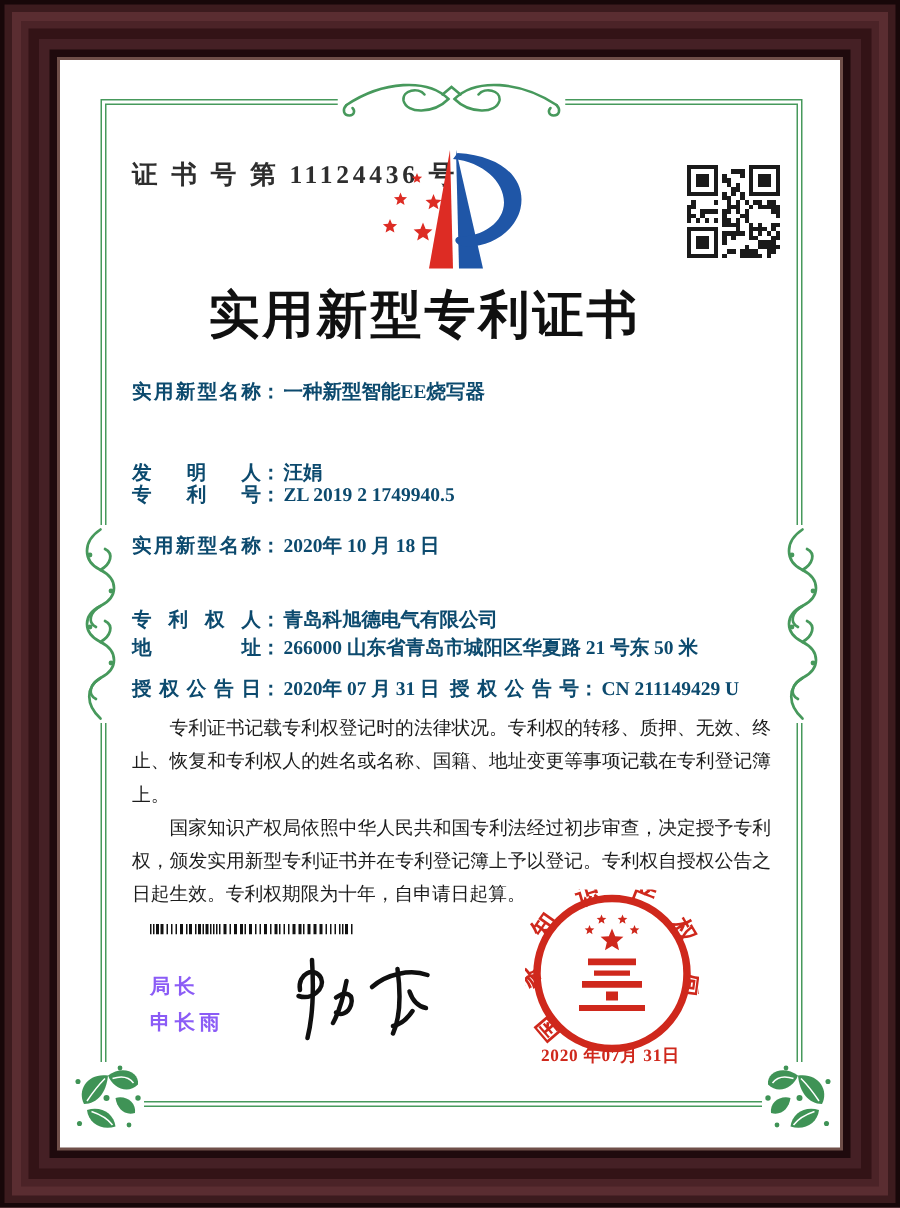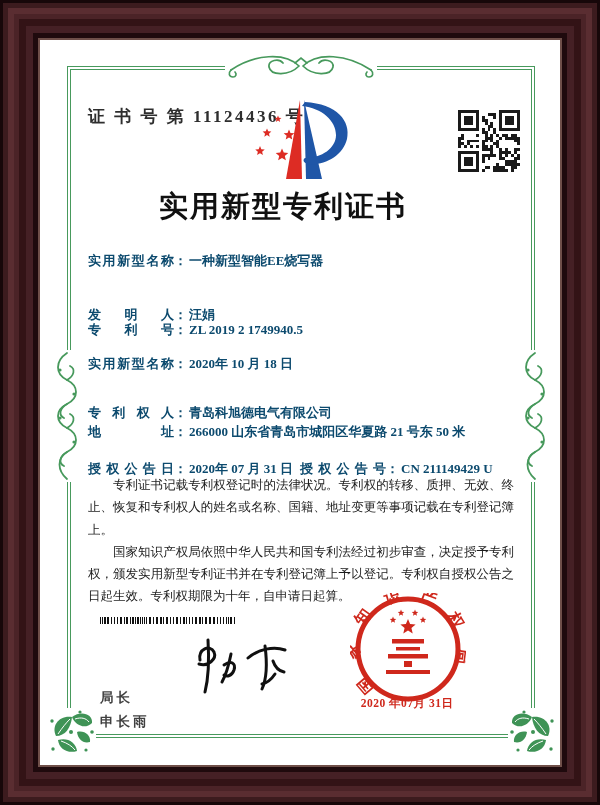--- a/index.html
+++ b/index.html
@@ -21,37 +21,37 @@
   .green-border{position:absolute;left:67px;top:66px;width:468px;height:672px;
     border:4px double #47995c;box-sizing:border-box;}
   .orn{position:absolute;}
   .orn svg{display:block;}
   
   .cert-no{position:absolute;left:88px;top:105px;font-size:17px;font-weight:bold;
     color:#2e2e2e;letter-spacing:2.5px;white-space:nowrap;}
   .logo{position:absolute;left:245px;top:95px;}
   .qr{position:absolute;left:458px;top:110px;}
   .title{position:absolute;left:0;top:187px;width:566px;text-align:center;
-    font-size:29px;font-weight:bold;color:#101010;letter-spacing:2px;}
+    font-size:34px;font-weight:bold;color:#101010;letter-spacing:2px;}
   
   .row{position:absolute;left:88px;font-size:13px;font-weight:bold;color:#0c4a6e;
     white-space:nowrap;}
   .flabel{display:inline-block;width:86px;text-align:justify;text-align-last:justify;
     vertical-align:top;}
   .fcolon{display:inline-block;margin-right:2px;}
   .grant-right{position:absolute;left:212px;top:0;}
   
   .paras{position:absolute;left:88px;top:474px;width:426px;font-size:12.5px;
     line-height:1.78;color:#1c1c1c;font-weight:500;}
   .paras p{margin:0;text-indent:2em;text-align:justify;}
   
   .barcode{position:absolute;left:100px;top:610px;}
   .director{position:absolute;left:100px;top:646px;
     font-family:"Liberation Sans","DejaVu Sans",sans-serif;font-weight:bold;
-    font-size:13.5px;color:#404040;letter-spacing:3px;line-height:1.75;margin-top:40px;}
+    font-size:13.5px;color:#8b5cf6;letter-spacing:3px;line-height:1.75;}
   .signature{position:absolute;left:186px;top:636px;}
   .seal{position:absolute;left:350px;top:593px;}
 </style>
 </head>
 <body>
 
 <div class="frame">
   <div class="paper"></div>
 </div>
 
@@ -319,21 +319,21 @@
 </div>
 <div class="row" style="top:355px;">
   <span class="flabel">实用新型名称</span><span class="fcolon">：</span><span>2020年 10 月 18 日</span>
 </div>
 <div class="row" style="top:404px;">
   <span class="flabel">专利权人</span><span class="fcolon">：</span><span>青岛科旭德电气有限公司</span>
 </div>
 <div class="row" style="top:423px;">
   <span class="flabel">地址</span><span class="fcolon">：</span><span>266000 山东省青岛市城阳区华夏路 21 号东 50 米</span>
 </div>
-<div class="row" style="top:450px;width:426px;margin-top:10px;">
+<div class="row" style="top:450px;width:426px;">
   <span class="flabel">授权公告日</span><span class="fcolon">：</span><span>2020年 07 月 31 日</span>
   <span class="grant-right">
     <span class="flabel">授权公告号</span><span class="fcolon">：</span><span>CN 211149429 U</span>
   </span>
 </div>
 
 <div class="paras">
   <p>专利证书记载专利权登记时的法律状况。专利权的转移、质押、无效、终止、恢复和专利权人的姓名或名称、国籍、地址变更等事项记载在专利登记簿上。</p>
   <p>国家知识产权局依照中华人民共和国专利法经过初步审查，决定授予专利权，颁发实用新型专利证书并在专利登记簿上予以登记。专利权自授权公告之日起生效。专利权期限为十年，自申请日起算。</p>
 </div>

